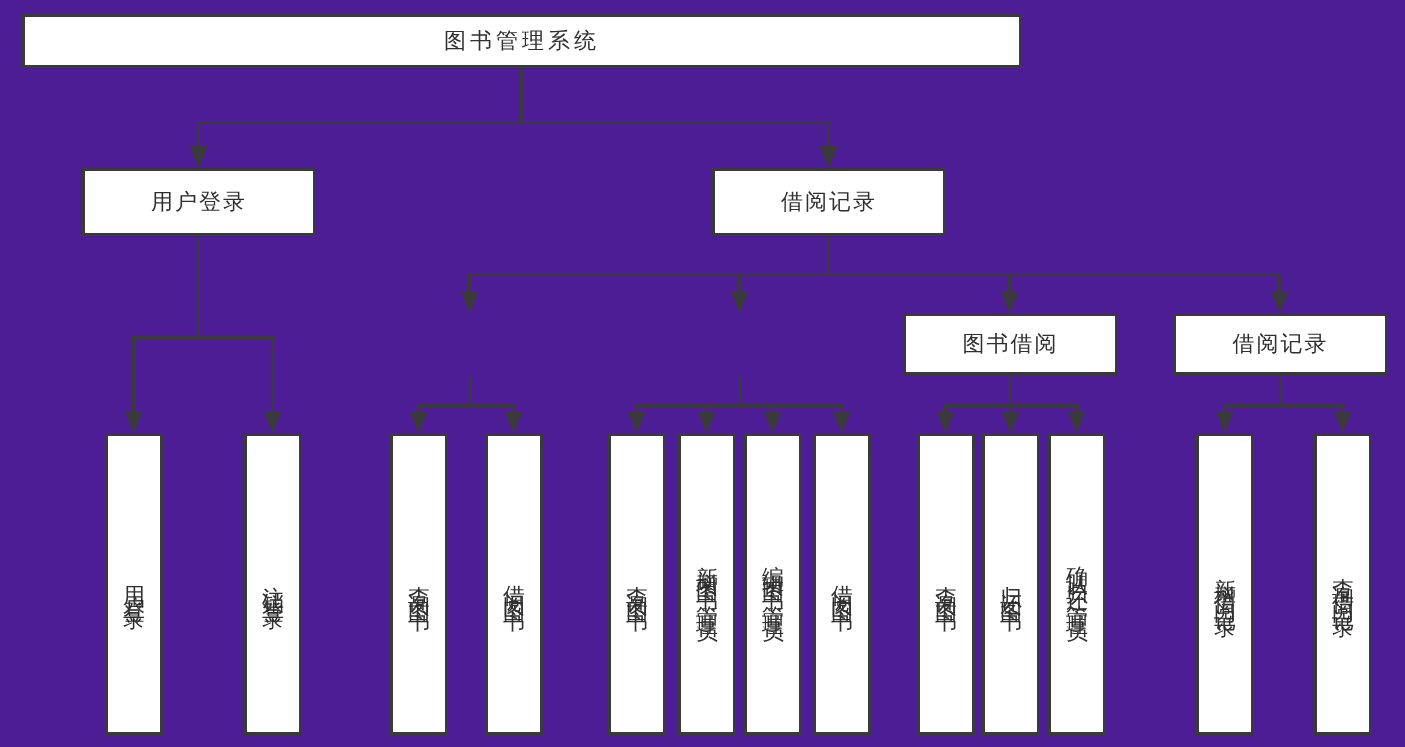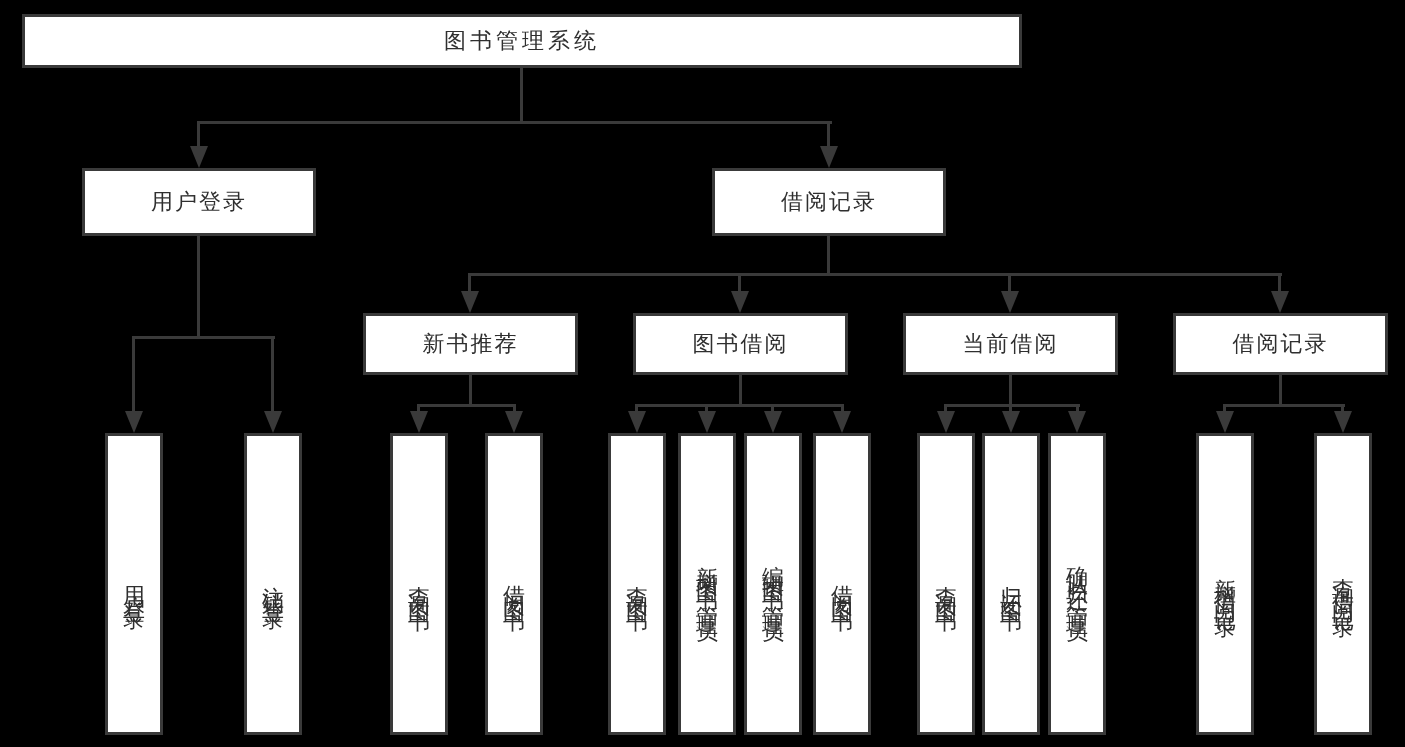--- a/index.html
+++ b/index.html
@@ -1,17 +1,17 @@
 <!DOCTYPE html>
 <html><head>
 <meta charset="utf-8">
 <style>
   html,body{margin:0;padding:0;background:#ffffff;}
   .stage{
-    position:relative;width:1405px;height:747px;background:#000000;
+    position:relative;width:1405px;height:747px;background:#4c1d95;
     font-family:"Liberation Sans","DejaVu Sans",sans-serif;overflow:hidden;
   }
   .node{
     position:absolute;background:#ffffff;border:3px solid #3a3a3a;box-sizing:border-box;
     display:flex;align-items:center;justify-content:center;
     color:#2f2f2f;font-size:22px;letter-spacing:2px;white-space:nowrap;
   }
   .node.root{letter-spacing:4px;}
   .leaf{position:absolute;top:433px;width:58px;height:302px;background:#ffffff;
     border:3px solid #3a3a3a;box-sizing:border-box;
@@ -37,23 +37,21 @@
 </head>
 <body>
 
 <div class="stage">
 
   <div class="node root" style="left:22px;top:14px;width:1000px;height:54px">图书管理系统</div>
 
   <div class="node" style="left:82px;top:168px;width:234px;height:68px">用户登录</div>
   <div class="node" style="left:712px;top:168px;width:234px;height:68px">借阅记录</div>
 
-  <div class="node" style="left:363px;top:313px;width:215px;height:62px">新书推荐</div>
-  <div class="node" style="left:633px;top:313px;width:215px;height:62px">图书借阅</div>
-  <div class="node" style="left:903px;top:313px;width:215px;height:62px">当前借阅</div>
+  <div class="node" style="left:903px;top:313px;width:215px;height:62px">图书借阅</div>
   <div class="node" style="left:1173px;top:313px;width:215px;height:62px">借阅记录</div>
 
   <div class="leaf" style="left:105px">
     <span>用户登录</span>
     </div>
   <div class="leaf" style="left:244px">
     <span>注销登录</span>
     </div>
 
   <div class="leaf" style="left:390px">

